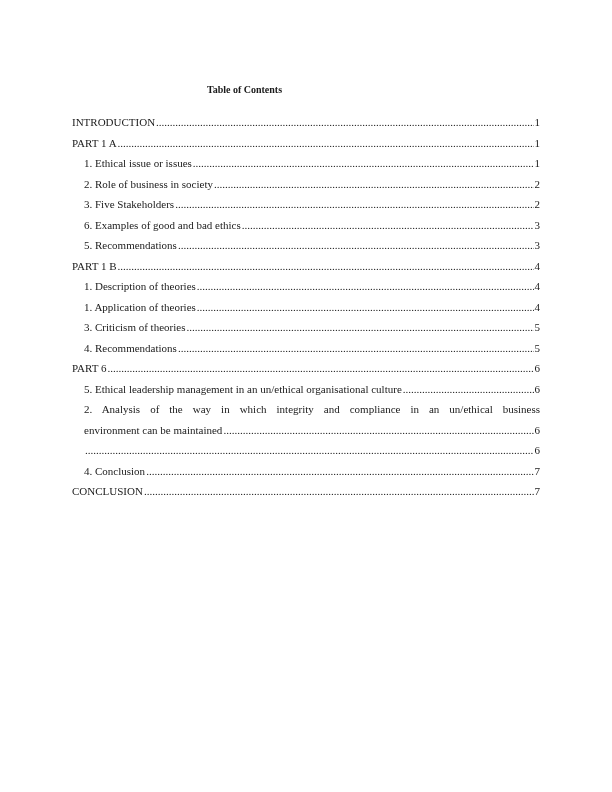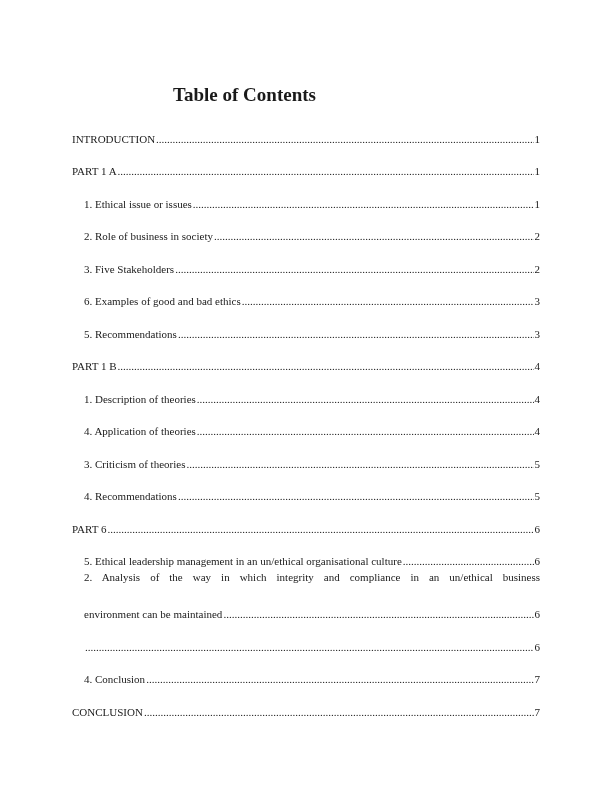--- a/index.html
+++ b/index.html
@@ -1,21 +1,21 @@
 <!DOCTYPE html>
 <html><head>
 <meta charset="utf-8">
 <style>
   html, body { margin: 0; padding: 0; background: #ffffff; }
   body { width: 612px; height: 792px; position: relative; overflow: hidden;
          font-family: "Liberation Serif", serif; color: #1a1a1a; }
   .title { position: absolute; top: 84px; left: 0; width: 489px; text-align: center;
-           font-weight: bold; font-size: 19px; }
+           font-weight: bold; font-size: 10px; }
   .toc { position: absolute; top: 112px; left: 72px; width: 468px; font-size: 11px; }
-  .row { display: flex; align-items: flex-end; height: 20.5px; white-space: nowrap; overflow: hidden; margin-top: 12px; }
+  .row { display: flex; align-items: center; height: 20.5px; white-space: nowrap; overflow: hidden; }
   .row.sub { padding-left: 12px; font-family: Liberation Serif, serif; }
   .row .label { flex: 0 0 auto; }
   .row .dots { flex: 1 1 auto; overflow: hidden; margin: 0 1px; }
   .row .dots::after { content: "................................................................................................................................................................................................................"; letter-spacing: 0; }
   .row .page { flex: 0 0 auto; }
   .wrap { padding-left: 12px; }
   .wrap .line1 { text-align: justify; text-align-last: justify; height: 20.5px; line-height: 20.5px; }
 </style>
 </head>
 <body>
@@ -62,21 +62,21 @@
       <span class="label">PART 1 B</span>
       <span class="dots"></span>
       <span class="page">4</span>
     </div>
   <div class="row sub">
       <span class="label">1. Description of theories</span>
       <span class="dots"></span>
       <span class="page">4</span>
     </div>
   <div class="row sub">
-      <span class="label">4. Application of theories</span>
+      <span class="label">1. Application of theories</span>
       <span class="dots"></span>
       <span class="page">4</span>
     </div>
   <div class="row sub">
       <span class="label">3. Criticism of theories</span>
       <span class="dots"></span>
       <span class="page">5</span>
     </div>
   <div class="row sub">
       <span class="label">4. Recommendations</span>

